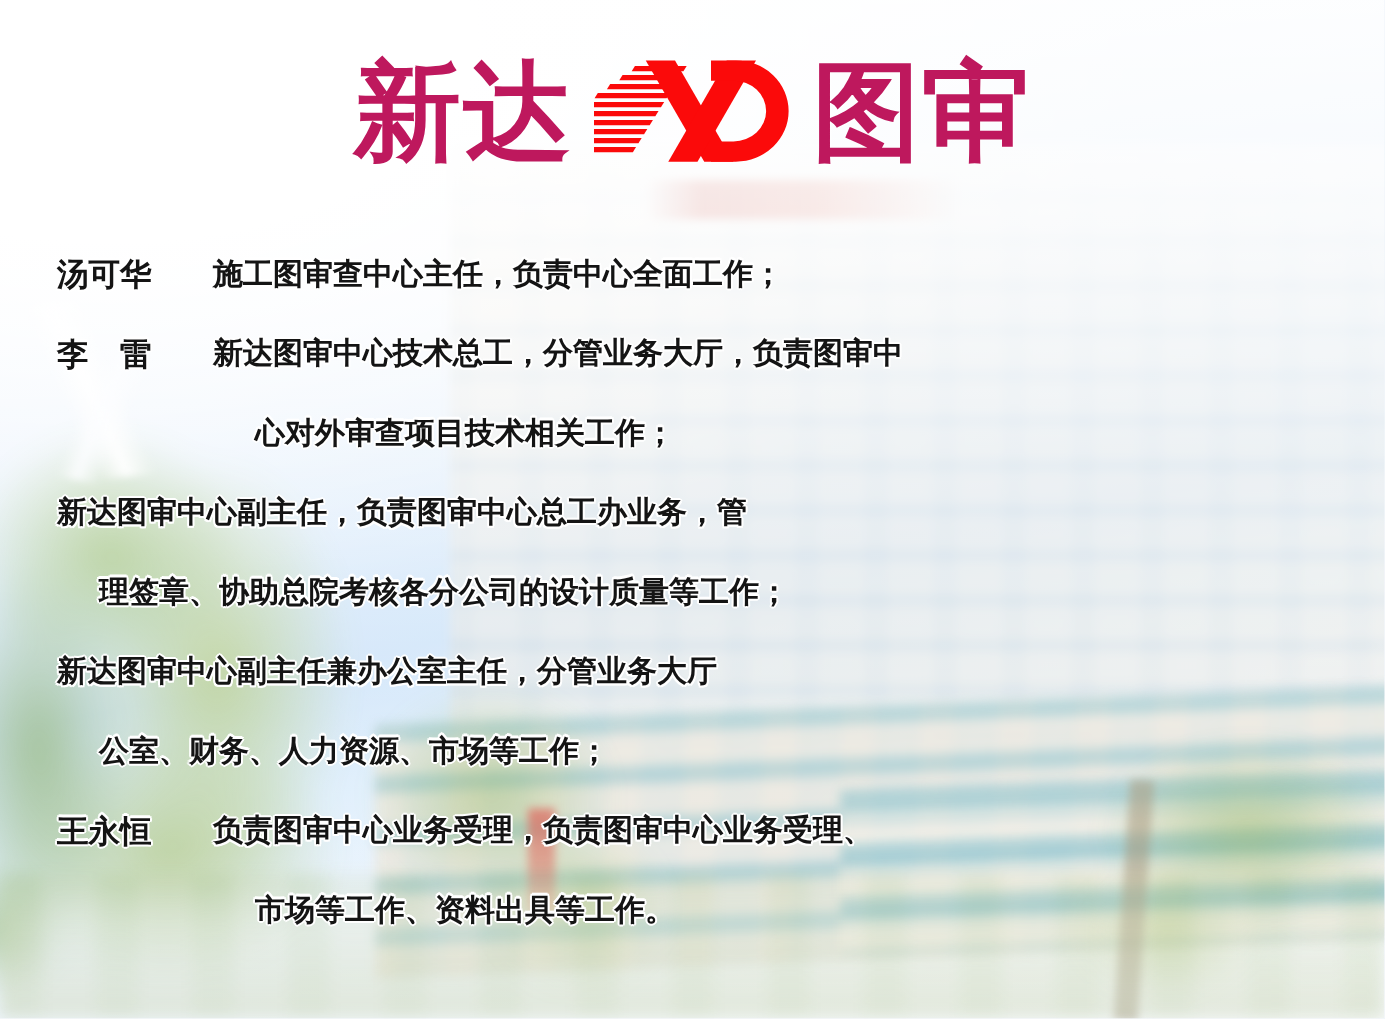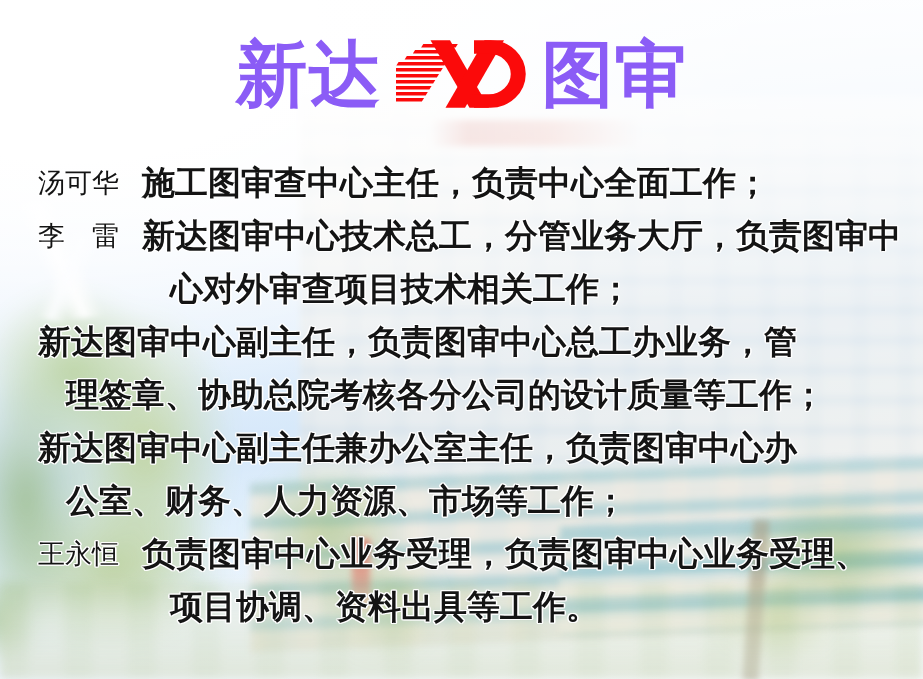--- a/index.html
+++ b/index.html
@@ -145,47 +145,47 @@
   .title-row{
     position:absolute;left:0;right:0;top:24px;height:100px;
     display:flex;align-items:center;justify-content:center;gap:6px;
   }
   .title-cn{
     font-family:"DejaVu Serif","Liberation Serif",serif;
     font-weight:bold;
     font-size:72px;
     line-height:1;
     letter-spacing:1px;
-    color:#8b5cf6;
+    color:#be185d;
     text-shadow:0 0 1px rgba(255,255,255,.9), 1px 1px 0 rgba(255,255,255,.65);
   }
   .logo-xd{
     width:132px;height:74px;margin:0 8px;display:block;
   }
 
   
   .roster{
     position:absolute;left:38px;top:156px;right:18px;
   }
   .entry{display:flex;align-items:flex-start;}
   .ename{
     flex:0 0 auto;width:104px;
     font-family:"DejaVu Serif","Liberation Serif",serif;
-    font-weight:normal;font-size:27px;line-height:53px;
+    font-weight:bold;font-size:21px;line-height:53px;
     color:#141414;letter-spacing:0px;white-space:pre;
     text-shadow:
       1.4px 0 0 #ffffff, -1.4px 0 0 #ffffff,
       0 1.4px 0 #ffffff, 0 -1.4px 0 #ffffff,
       1px 1px 0 #ffffff, -1px -1px 0 #ffffff,
       1px -1px 0 #ffffff, -1px 1px 0 #ffffff;
   }
   .edesc{
     flex:1 1 auto;
     font-family:"DejaVu Serif","Liberation Serif",serif;
-    font-weight:bold;font-size:33px;line-height:53px;
+    font-weight:bold;font-size:20px;line-height:53px;
     color:#141414;letter-spacing:0px;
     text-indent:0;
     text-shadow:
       1.4px 0 0 #ffffff, -1.4px 0 0 #ffffff,
       0 1.4px 0 #ffffff, 0 -1.4px 0 #ffffff,
       1px 1px 0 #ffffff, -1px -1px 0 #ffffff,
       1px -1px 0 #ffffff, -1px 1px 0 #ffffff;
   }
   .edesc .ln{display:block;}
   .edesc .ln.cont{padding-left:28px;}
@@ -256,27 +256,27 @@
 
     <div class="entry">
       <div class="edesc">
         <span class="ln">新达图审中心副主任，负责图审中心总工办业务，管</span>
         <span class="ln cont">理签章、协助总院考核各分公司的设计质量等工作；</span>
       </div>
     </div>
 
     <div class="entry">
       <div class="edesc">
-        <span class="ln">新达图审中心副主任兼办公室主任，负责图审中心办</span>
+        <span class="ln">新达图审中心副主任兼办公室主任，分管业务大厅</span>
         <span class="ln cont">公室、财务、人力资源、市场等工作；</span>
       </div>
     </div>
 
     <div class="entry">
       <div class="ename">王永恒</div>
       <div class="edesc">
         <span class="ln">负责图审中心业务受理，负责图审中心业务受理、</span>
-        <span class="ln cont">项目协调、资料出具等工作。</span>
+        <span class="ln cont">市场等工作、资料出具等工作。</span>
       </div>
     </div>
 
   </div>
 </div>
 
 </body></html>

